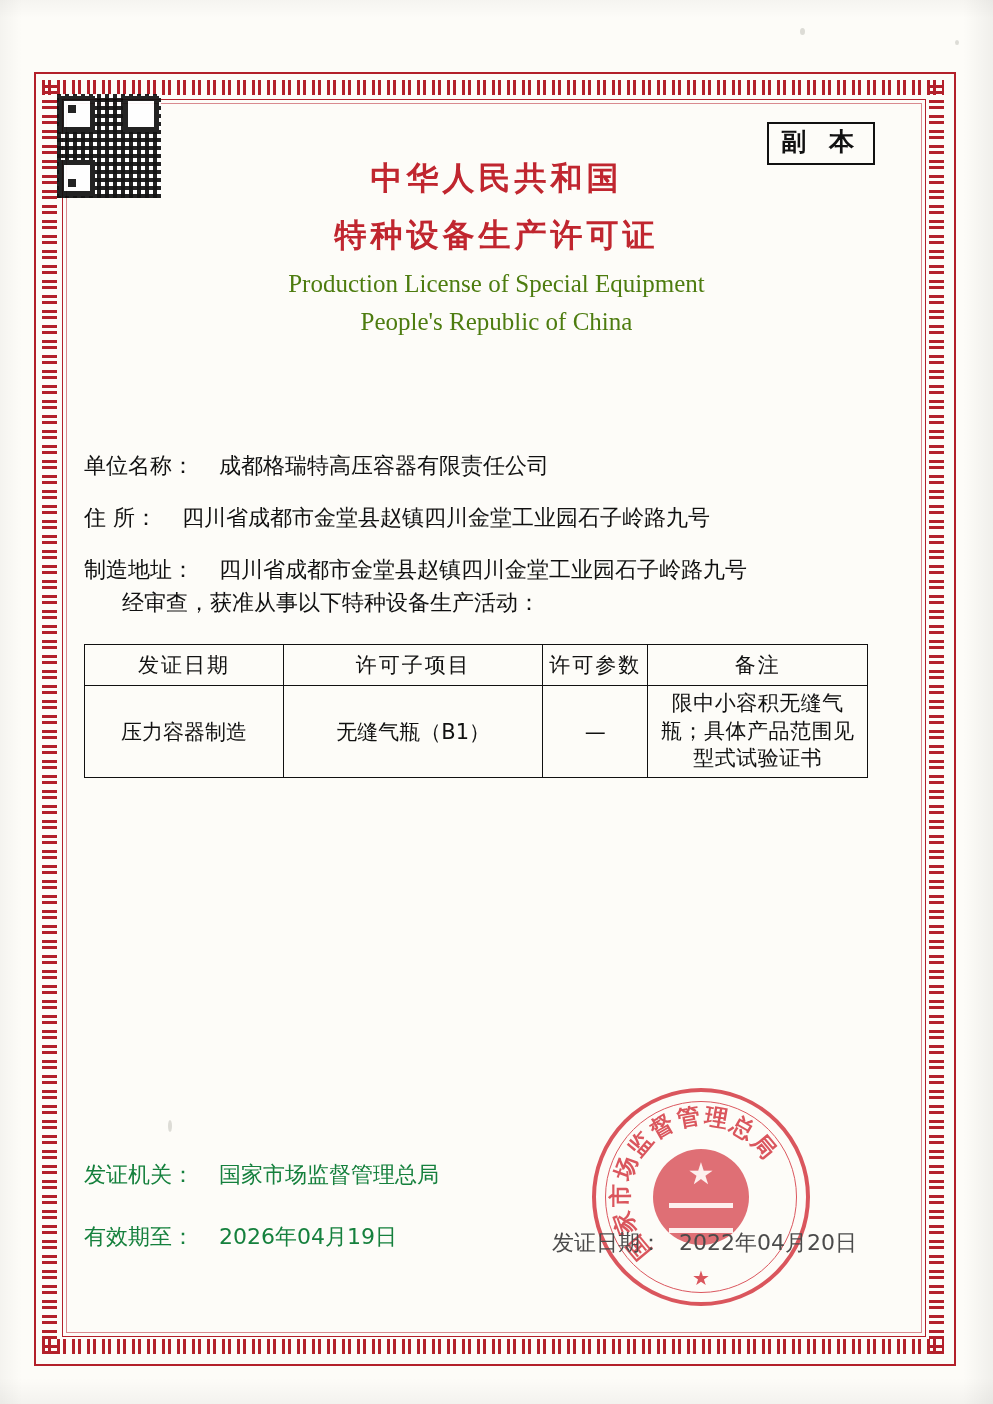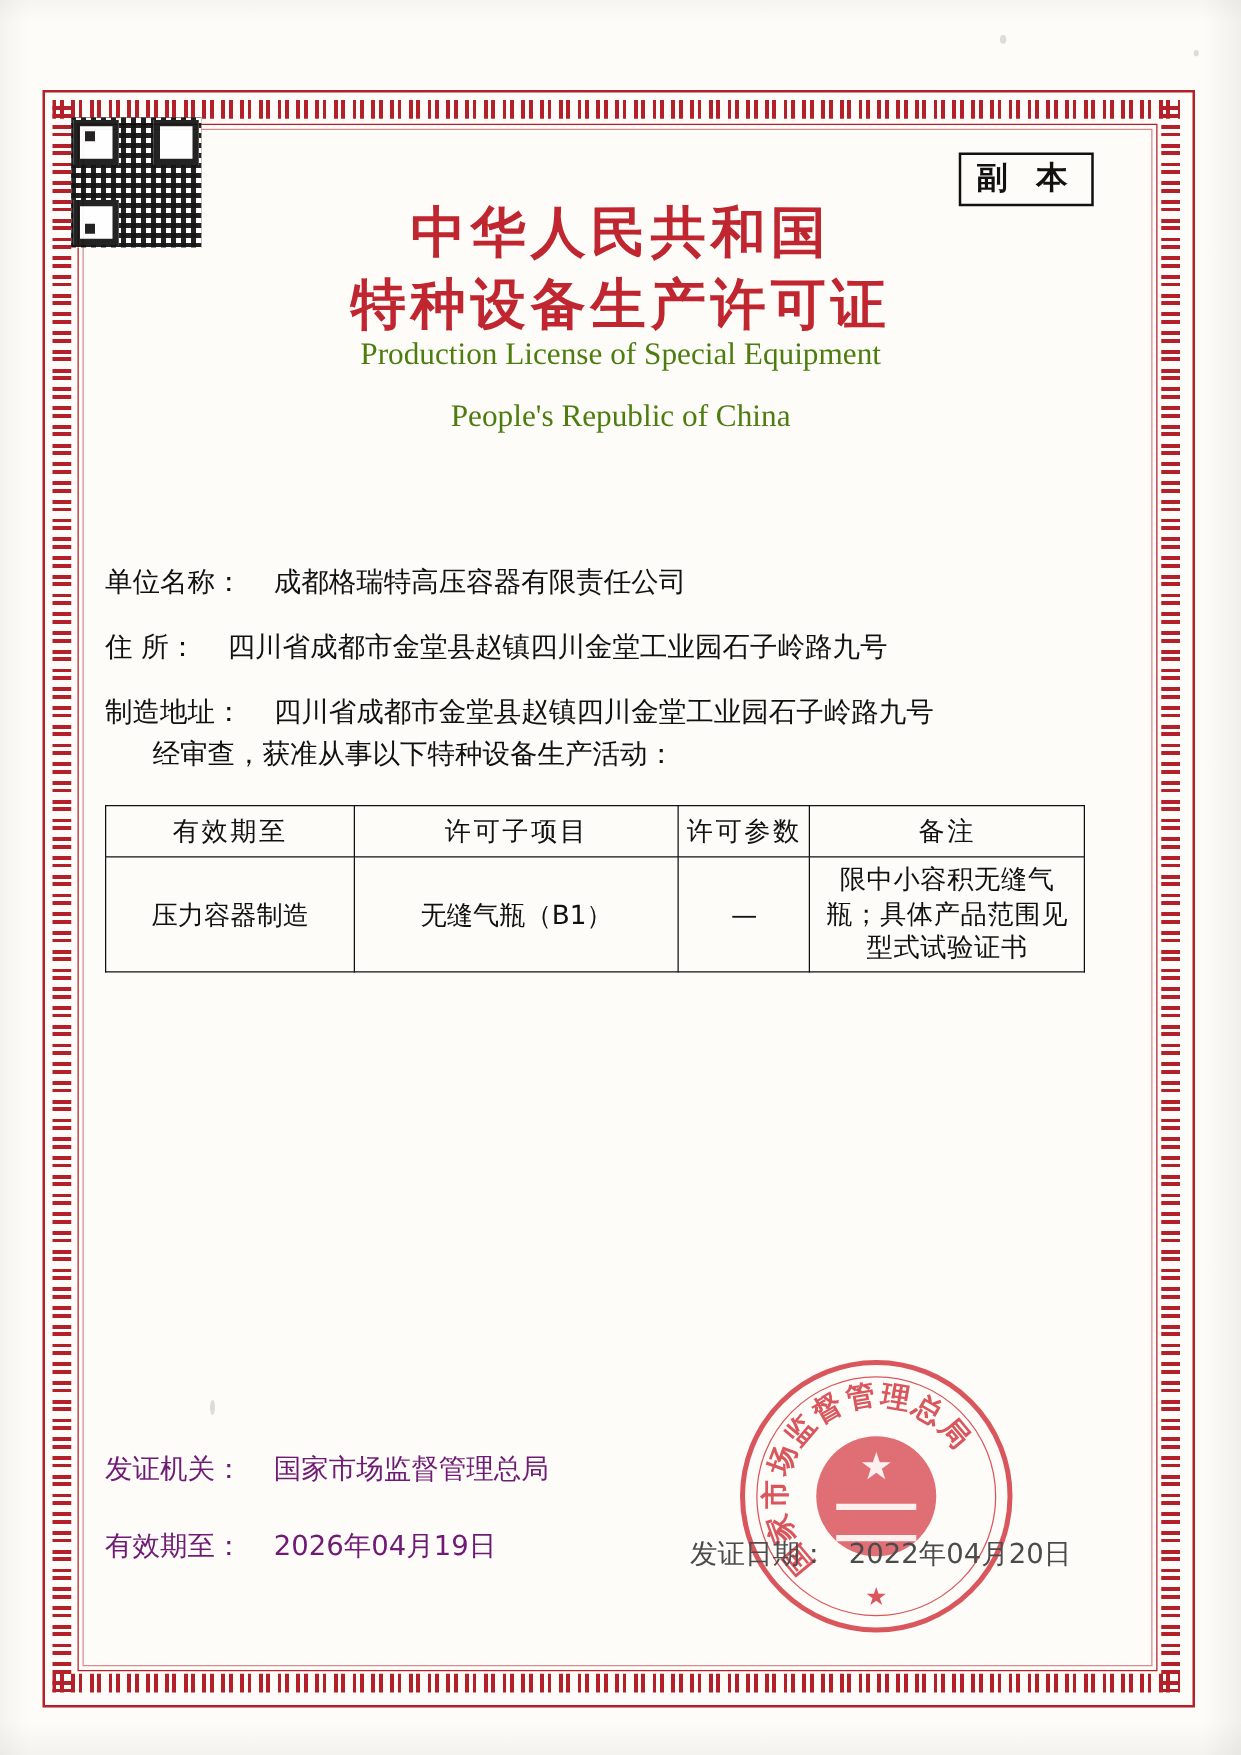--- a/index.html
+++ b/index.html
@@ -131,34 +131,34 @@
 
   
   .title-zh1, .title-zh2 {
     position: absolute;
     width: 100%;
     text-align: center;
     color: #c0262f;
     font-weight: bold;
     font-family: "DejaVu Sans", sans-serif;
     letter-spacing: 4px;
-    font-size: 44px;
+    font-size: 32px;
   }
   .title-zh1 { top: 157px; }
   .title-zh2 { top: 214px; }
   .title-en1, .title-en2 {
     position: absolute;
     width: 100%;
     text-align: center;
     color: #4d7c0f;
     font-size: 25px;
     font-family: "Liberation Serif", serif;
   }
   .title-en1 { top: 270px; }
-  .title-en2 { top: 320px; }
+  .title-en2 { top: 308px; }
 
   
   .serial {
     position: absolute;
     left: 560px; top: 368px;
     font-size: 23px;
     color: #111;
     font-family: "DejaVu Sans", sans-serif;
   }
   .serial .lbl { letter-spacing: 4px; }
@@ -227,21 +227,21 @@
     font-size: 19px;
     line-height: 1.32;
     letter-spacing: 0.5px;
   }
 
   
   .footer-field {
     position: absolute;
     left: 84px;
     font-size: 22px;
-    color: #701a75;
+    color: #15803d;
     font-family: "DejaVu Sans", sans-serif;
     white-space: nowrap;
   }
   .ff1 { top: 1160px; }
   .ff2 { top: 1222px; text-align: center; }
   .footer-field .val { margin-left: 18px; }
   .issue-date {
     position: absolute;
     left: 552px; top: 1228px;
     font-size: 22px;
@@ -362,21 +362,21 @@
   <div class="field f3">
     <span class="lbl lbl-wide">制造地址：</span>
     <span class="val">四川省成都市金堂县赵镇四川金堂工业园石子岭路九号</span>
   </div>
 
   <div class="statement">经审查，获准从事以下特种设备生产活动：</div>
 
   <table class="lic">
     <thead>
       <tr>
-        <th class="col-item">有效期至</th>
+        <th class="col-item">发证日期</th>
         <th class="col-sub">许可子项目</th>
         <th class="col-param">许可参数</th>
         <th class="col-remark">备注</th>
       </tr>
     </thead>
     <tbody>
       <tr>
         <td>压力容器制造</td>
         <td>无缝气瓶（B1）</td>
         <td>—</td>

